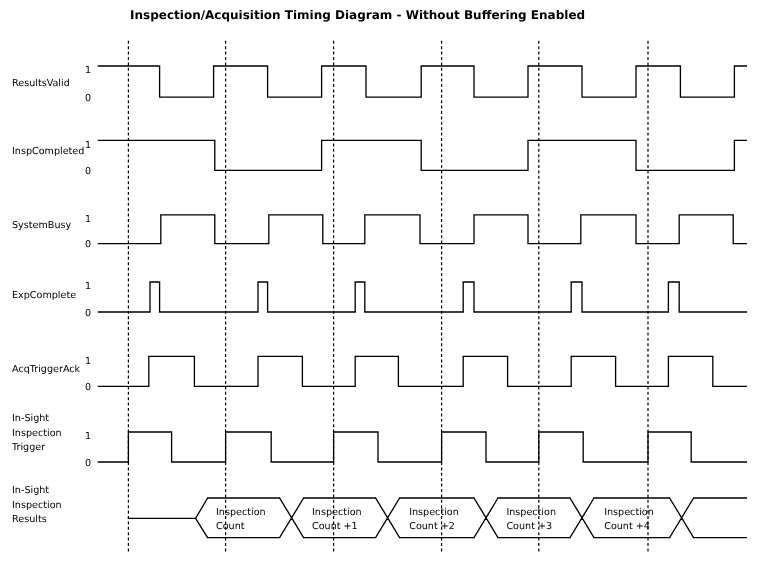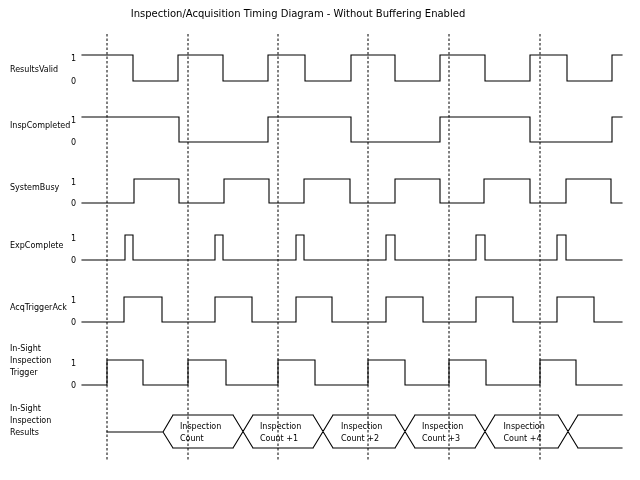--- a/index.html
+++ b/index.html
@@ -1,19 +1,19 @@
 <!DOCTYPE html>
 <html><head>
 <meta charset="utf-8">
 <style>
   html,body{margin:0;padding:0;background:#fff;}
   .stage{position:relative;width:640px;height:480px;background:#fff;overflow:hidden;
          font-family:"DejaVu Sans",sans-serif;}
   .title{position:absolute;top:8px;left:0;width:596px;text-align:center;
-         font-size:10px;font-weight:normal;color:#000;letter-spacing:0;}
+         font-size:10px;font-weight:bold;color:#000;letter-spacing:0;}
   svg{position:absolute;top:0;left:0;}
   .wave{fill:none;stroke:#000;stroke-width:1.1;stroke-linejoin:miter;stroke-linecap:square;}
   .dash{stroke:#000;stroke-width:1;stroke-dasharray:2.5 2;}
   .lbl{font-family:"DejaVu Sans",sans-serif;font-size:8px;fill:#000;}
   .tick{text-anchor:end;}
 </style>
 </head>
 <body>
 
 <div class="stage">

